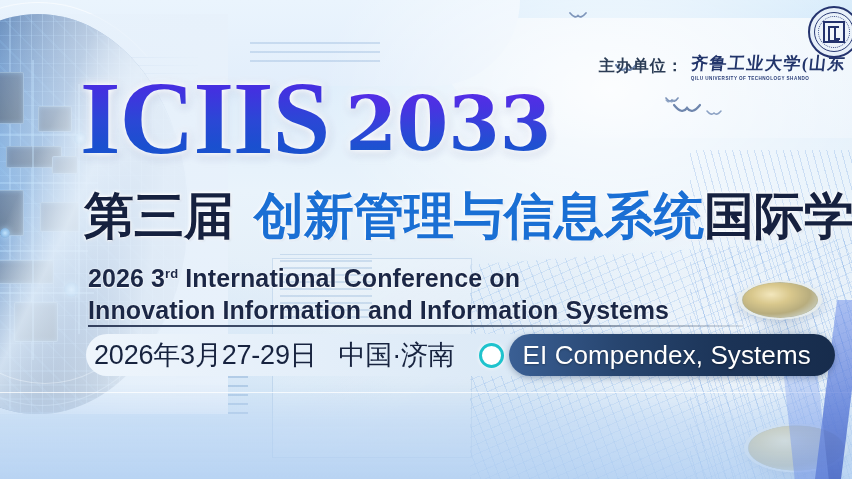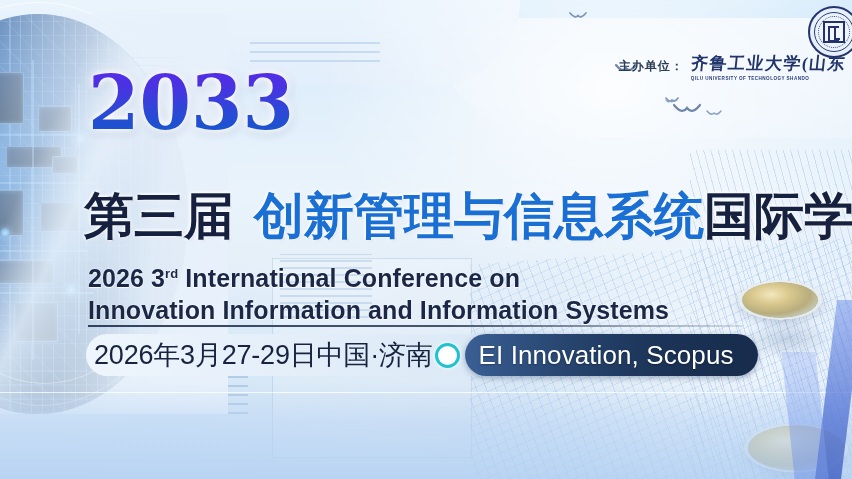--- a/index.html
+++ b/index.html
@@ -158,21 +158,21 @@
   
   .bird { position:absolute; }
   .bird svg { display:block; }
 
   
   .organizer {
     position:absolute; right:6px; top:52px;
     display:flex; align-items:center; gap:7px;
   }
   .organizer-label {
-    font-size:12px; font-weight:700; color:#2b3c55;
+    font-size:16px; font-weight:700; color:#2b3c55;
     letter-spacing:1px; white-space:nowrap;
   }
   .uni-block { display:flex; flex-direction:column; align-items:flex-start; }
   .uni-cn {
     font-family:"Liberation Serif", serif;
     font-size:17px; font-weight:700; color:#22356b;
     letter-spacing:1.5px; white-space:nowrap;
     transform:skewX(-6deg);
   }
   .uni-en {
@@ -258,21 +258,21 @@
   }
 
   
   .info-bar {
     position:absolute; left:86px; top:334px;
     height:42px; display:flex; align-items:center;
     border-radius:21px;
     padding-right:0;
   }
   .info-left {
-    display:flex; align-items:center; 
+    display:flex; align-items:center; gap:22px;
     height:42px; padding:0 12px 0 8px;
     border-radius:21px 0 0 21px;
     background:linear-gradient(90deg,#eef5fc 0%,#e3eef9 55%,#dbe9f6 100%);
   }
   .info-date, .info-city {
     font-size:27px; font-weight:400; color:#17233f;
     white-space:nowrap; letter-spacing:-.2px;
   }
   .circle-marker {
     width:25px; height:25px; border-radius:50%;
@@ -418,36 +418,37 @@
       <span class="uni-en">QILU UNIVERSITY OF TECHNOLOGY        SHANDO</span>
     </div>
     <div class="uni-logo">
       <div class="ring2"></div>
       <div class="ring3"></div>
       <div class="mark"></div>
     </div>
   </div>
 
   <div class="title-row">
+    <span class="iciis">ICIIS</span>
     <span class="year-big">2033</span>
   </div>
 
   <div class="cn-title"><span>第三届</span><span class="hl">创新管理与信息系统</span><span>国际学术会议</span></div>
 
   <div class="en-title">
     <div><span>2026 3</span><sup>rd</sup><span> International Conference on</span></div>
     <div>Innovation Information and Information Systems</div>
   </div>
 
   <div class="divider"></div>
 
   <div class="info-bar">
     <div class="info-left">
       <span class="info-date">2026年3月27-29日</span>
       <span class="info-city">中国·济南</span>
       <span class="circle-marker"></span>
     </div>
     <div class="info-right">
-      <span class="indexing">EI Innovation, Scopus</span>
+      <span class="indexing">EI Compendex, Systems</span>
     </div>
   </div>
 
 </div>
 
 </body></html>

